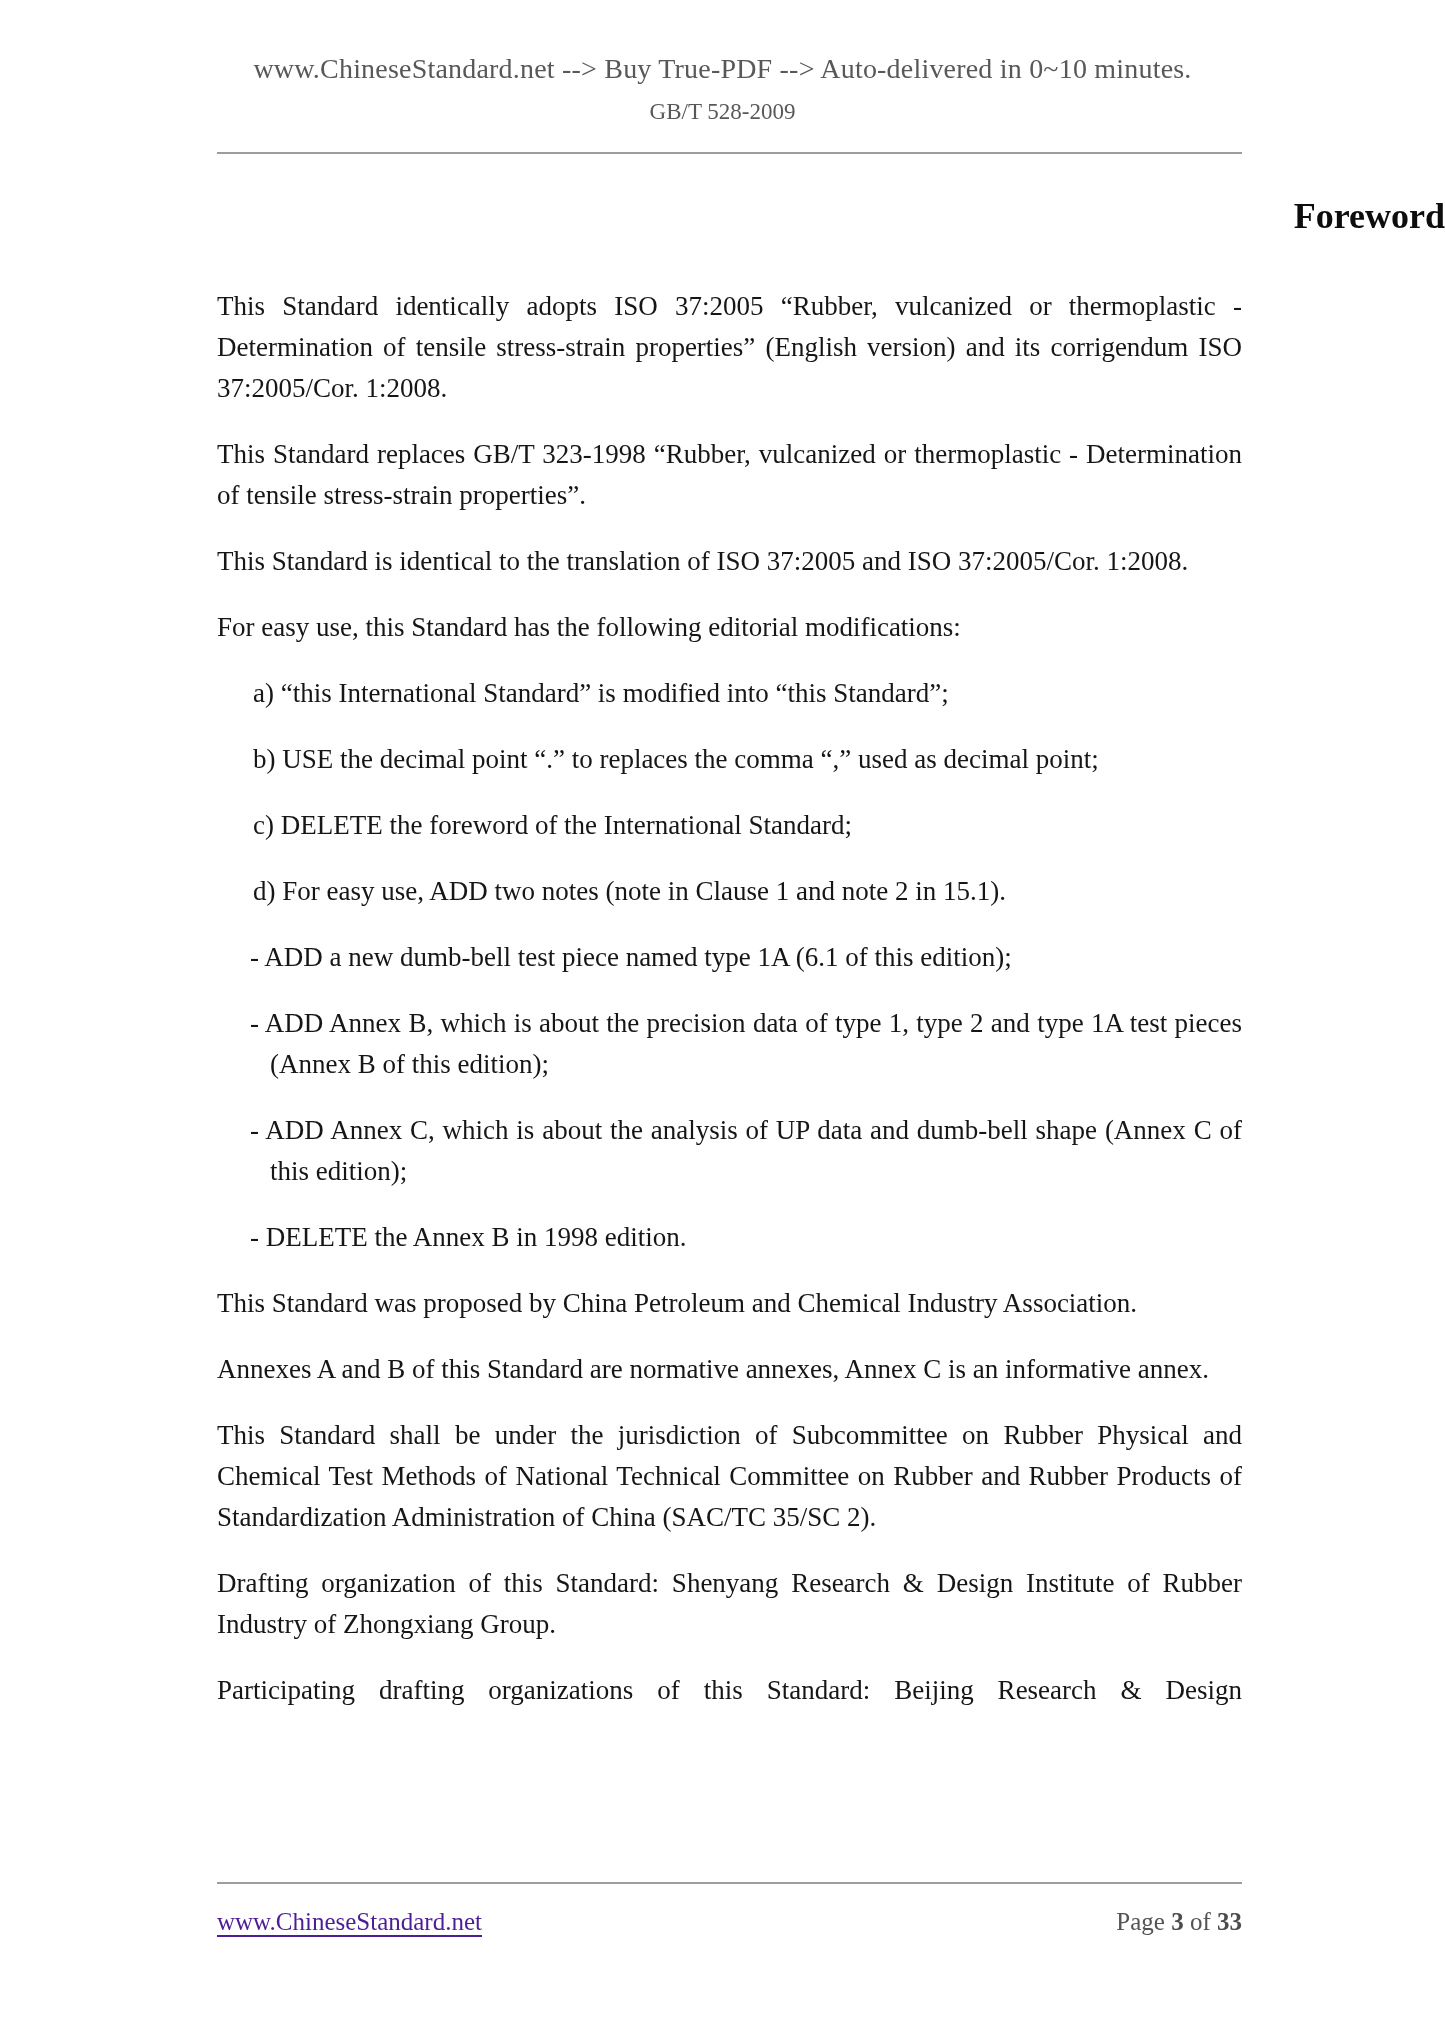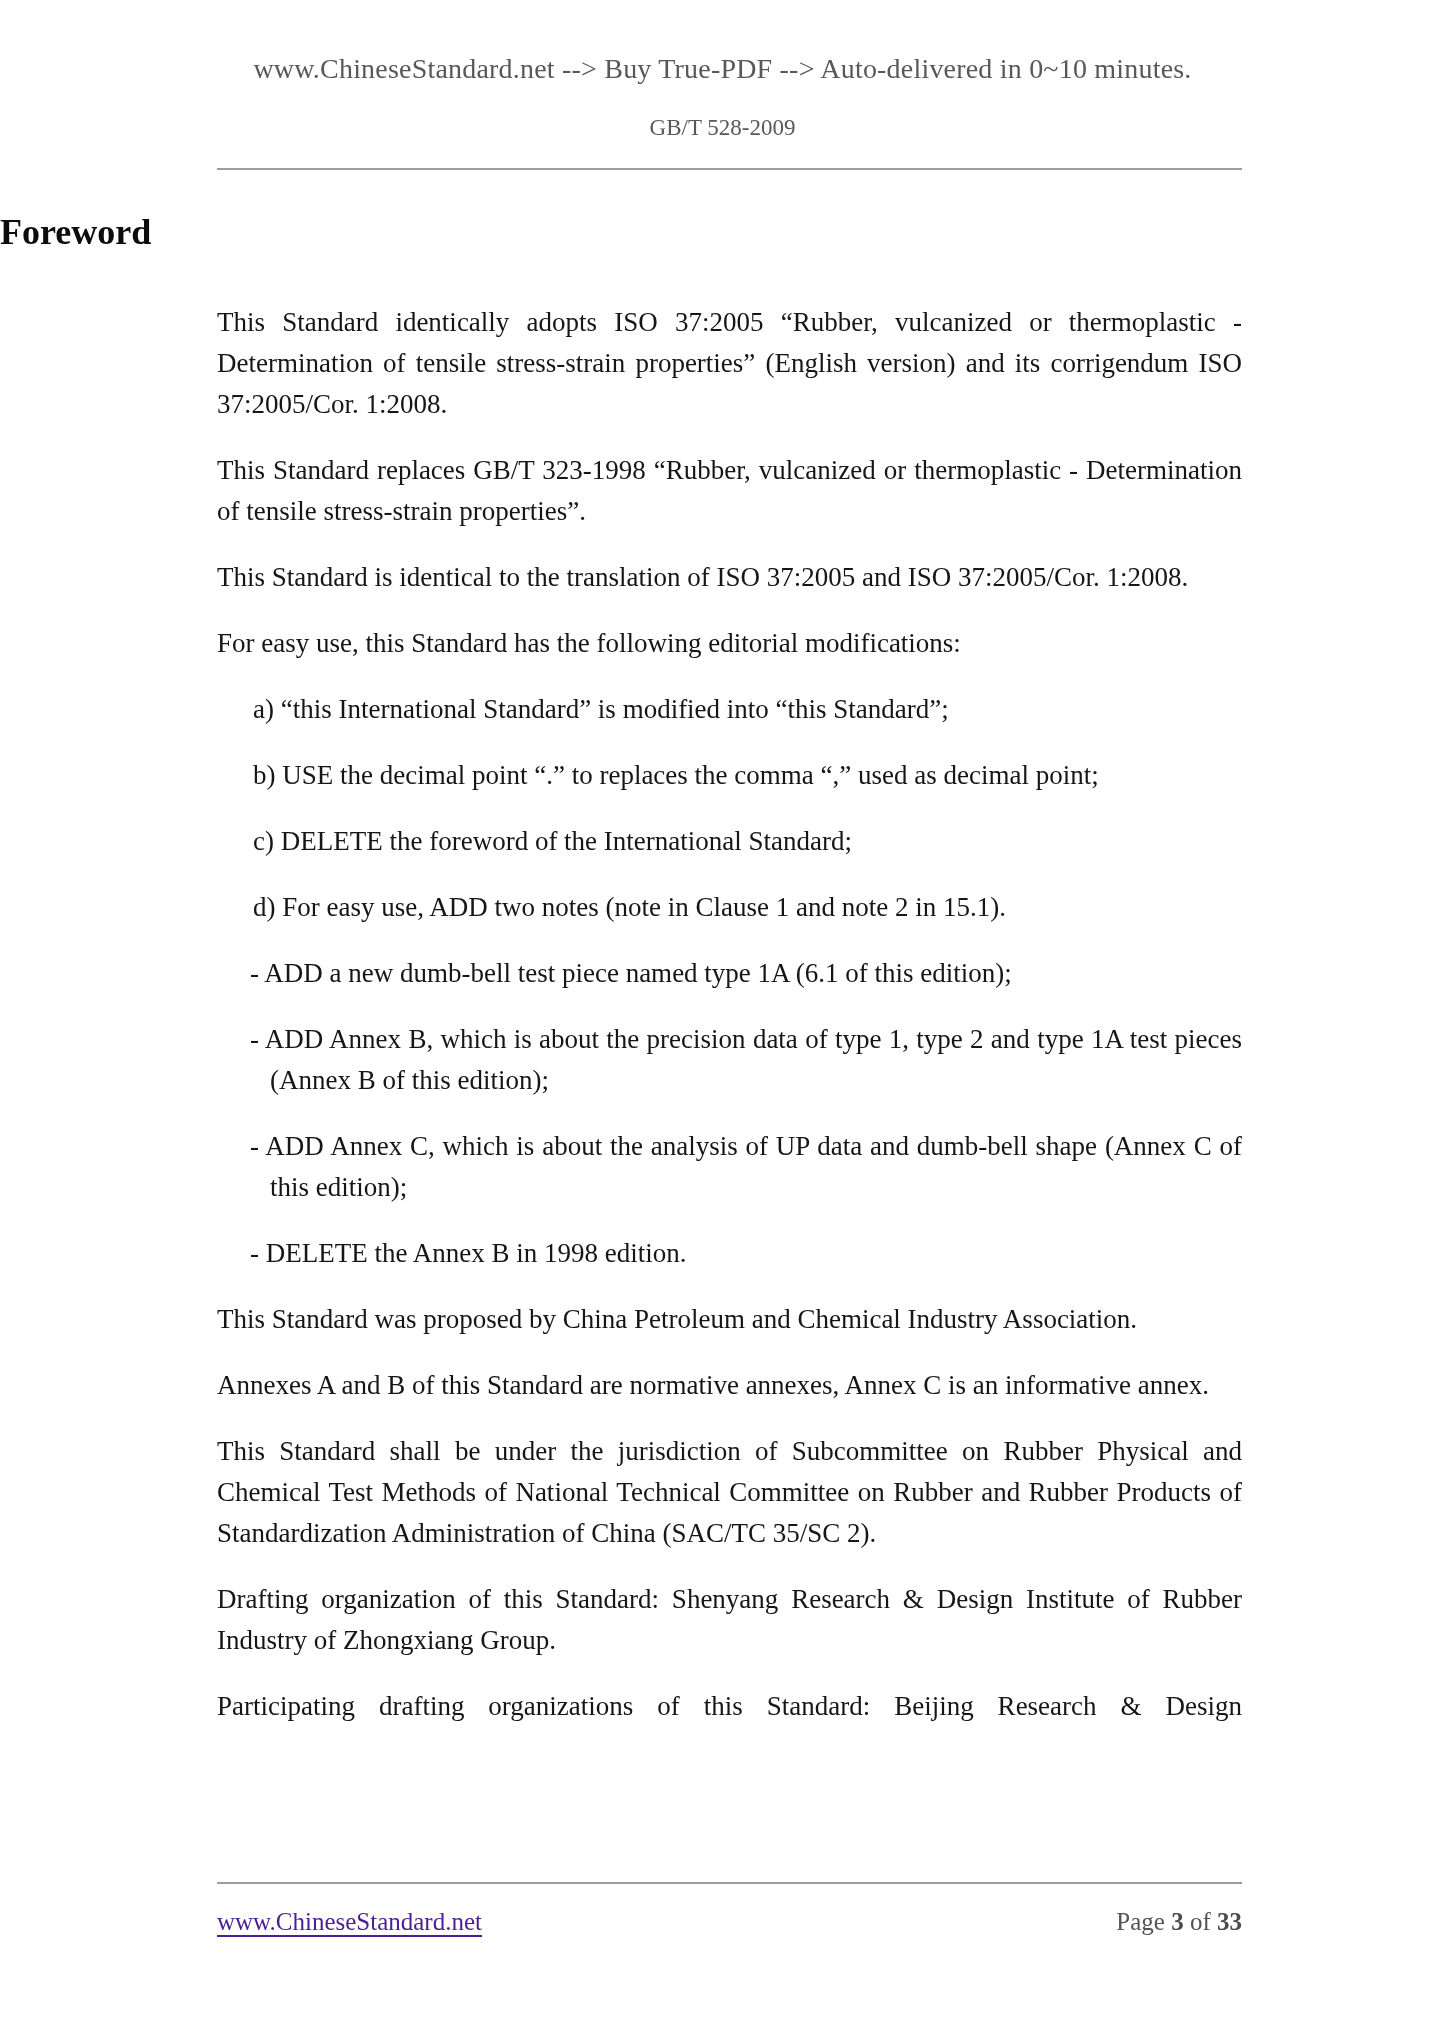--- a/index.html
+++ b/index.html
@@ -16,31 +16,31 @@
     width: 1445px;
     height: 2044px;
     background: var(--page-bg);
     font-family: Liberation Serif, serif;
     color: var(--body-text);
     overflow: hidden;
   }
   
   .header { padding-top: 52px; text-align: center; color: var(--header-text); }
   .header-line1 { font-size: 28px; line-height: 34px; letter-spacing: 0.2px; }
-  .header-line2 { font-size: 23px; line-height: 28px; margin-top: 28px; }
+  .header-line2 { font-size: 23px; line-height: 28px; margin-top: 12px; }
   .rule {
     margin-left: 217px;
     width: 1025px;
     border-top: 2px solid var(--divider);
   }
   .rule-top { margin-top: 26px; }
   
   .title {
     margin-top: 40px;
-    text-align: left;
+    text-align: right;
     font-size: 36px;
     line-height: 44px;
     font-weight: bold;
     color: #0d0d0d;
   }
   
   .content {
     margin: 48px 203px 17px 217px;
     font-size: 27px;
     line-height: 41px;

